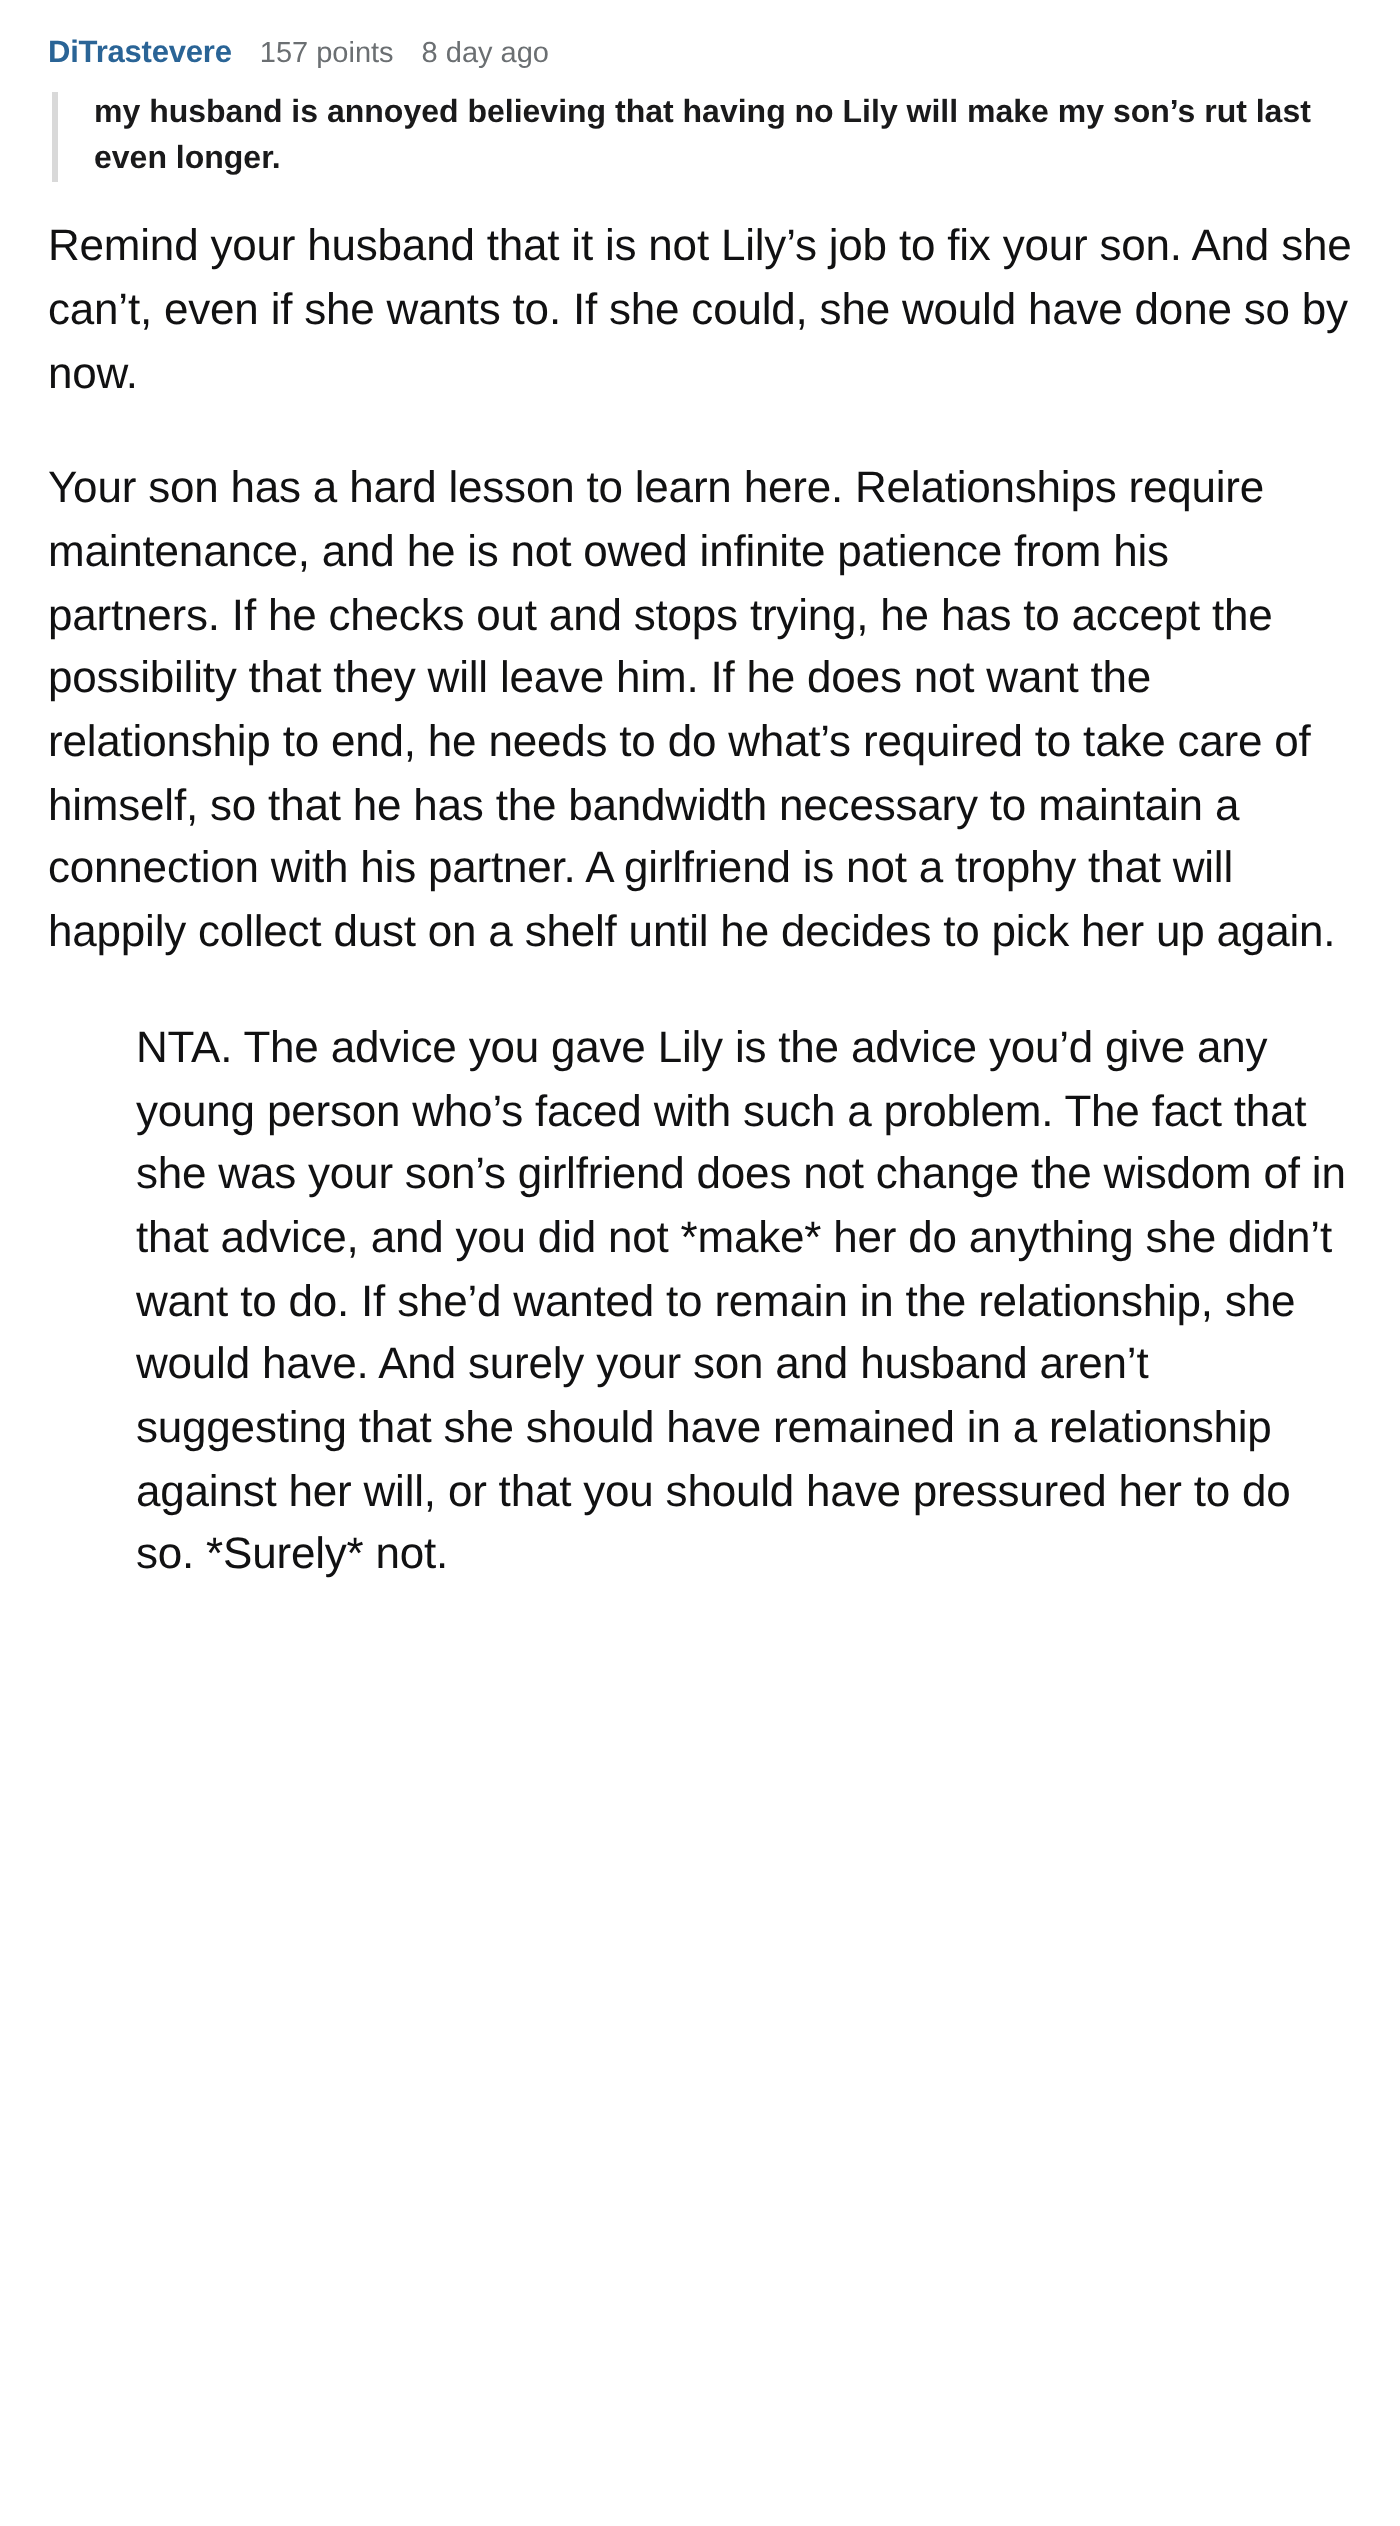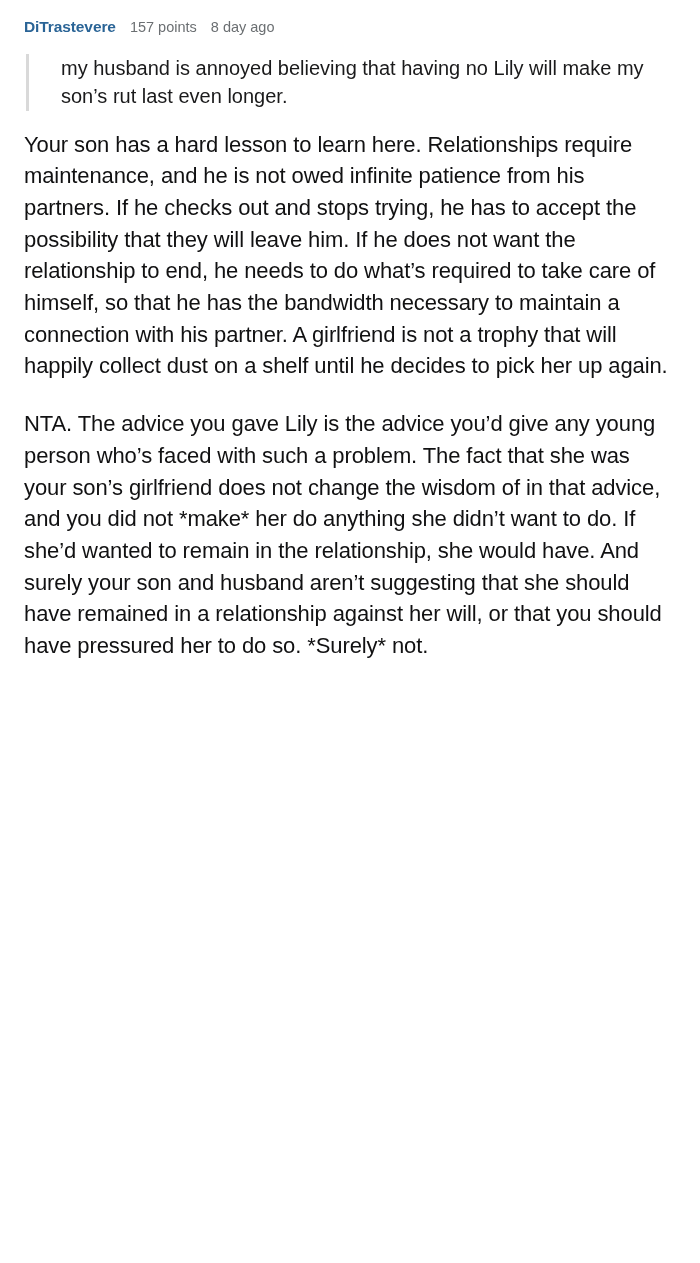--- a/index.html
+++ b/index.html
@@ -35,49 +35,52 @@
   .points, .age {
     color: #6b6f72;
     font-size: 14.5px;
   }
   .quote {
     border-left: 3px solid #d9d9d9;
     padding: 0 0 0 14px;
     margin: 6px 0 16px 2px;
   }
   .quote p {
-    margin: 18px;
-    font-size: 20px;
+    margin: 4px;
+    font-size: 16px;
     line-height: 1.42;
     color: #1a1a1b;
+    font-weight: bold;
   }
   .body p {
     font-size: 22px;
     line-height: 1.44;
     margin: 0 0 26px 0;
     color: #111112;
     letter-spacing: -0.1px;
   }
   .body p:last-child {
     margin-bottom: 0;
+    margin-left: 44px;
   }
 </style>
 </head>
 <body>
 
 <div class="comment">
 
   <div class="meta">
     <span class="author">DiTrastevere</span>
     <span class="points">157 points</span>
     <span class="age">8 day ago</span>
   </div>
 
   <blockquote class="quote">
     <p>my husband is annoyed believing that having no Lily will make my son’s rut last even longer.</p>
   </blockquote>
 
   <div class="body">
+    <p>Remind your husband that it is not Lily’s job to fix your son. And she can’t, even if she wants to. If she could, she would have done so by now.</p>
     <p>Your son has a hard lesson to learn here. Relationships require maintenance, and he is not owed infinite patience from his partners. If he checks out and stops trying, he has to accept the possibility that they will leave him. If he does not want the relationship to end, he needs to do what’s required to take care of himself, so that he has the bandwidth necessary to maintain a connection with his partner. A girlfriend is not a trophy that will happily collect dust on a shelf until he decides to pick her up again.</p>
     <p>NTA. The advice you gave Lily is the advice you’d give any young person who’s faced with such a problem. The fact that she was your son’s girlfriend does not change the wisdom of in that advice, and you did not *make* her do anything she didn’t want to do. If she’d wanted to remain in the relationship, she would have. And surely your son and husband aren’t suggesting that she should have remained in a relationship against her will, or that you should have pressured her to do so. *Surely* not.</p>
   </div>
 
 </div>
 
 </body></html>

